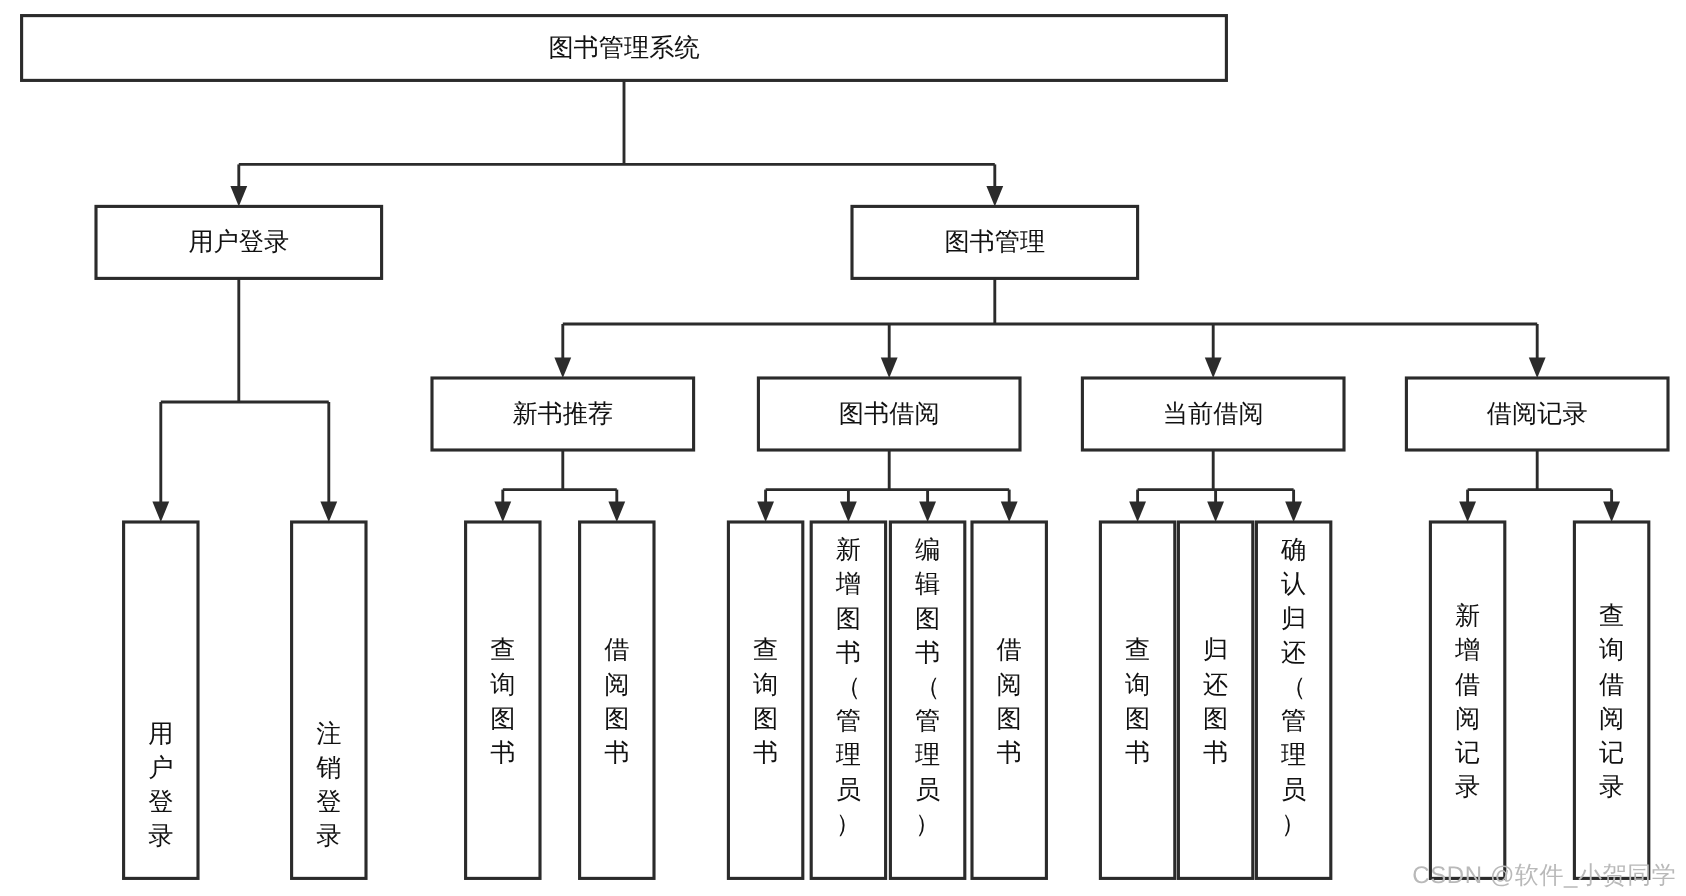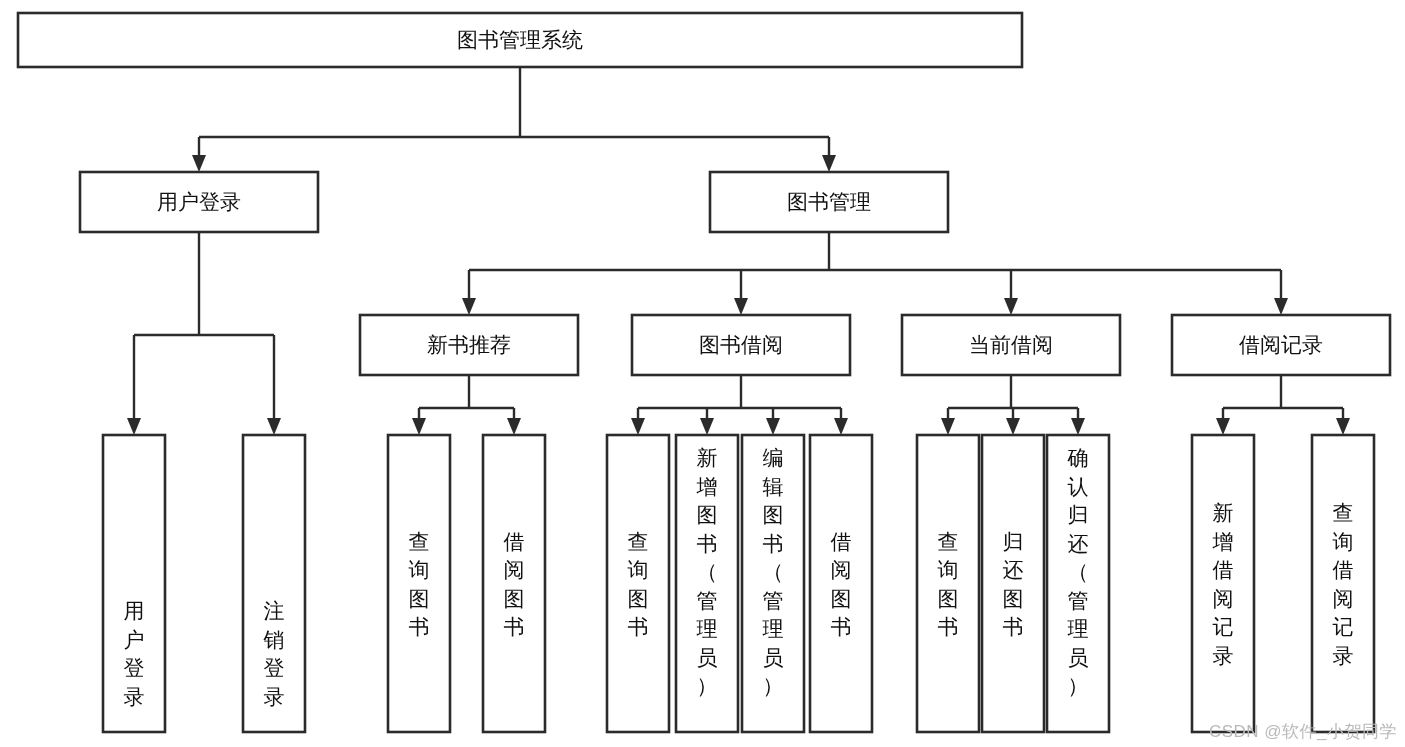--- a/index.html
+++ b/index.html
@@ -54,21 +54,21 @@
     font-family: "Liberation Sans", "DejaVu Sans", sans-serif;
     font-size: 21px;
     fill: #111111;
     text-anchor: middle;
   }
   .watermark {
     position: absolute;
     right: 8px;
     bottom: 4px;
     font-family: "Liberation Sans", "DejaVu Sans", sans-serif;
-    font-size: 17px;
+    font-size: 20px;
     color: #b9b9b9;
     letter-spacing: 0.5px;
     white-space: nowrap;
     user-select: none;
   }
 </style>
 </head>
 <body>
 
 <div id="diagram-root">

